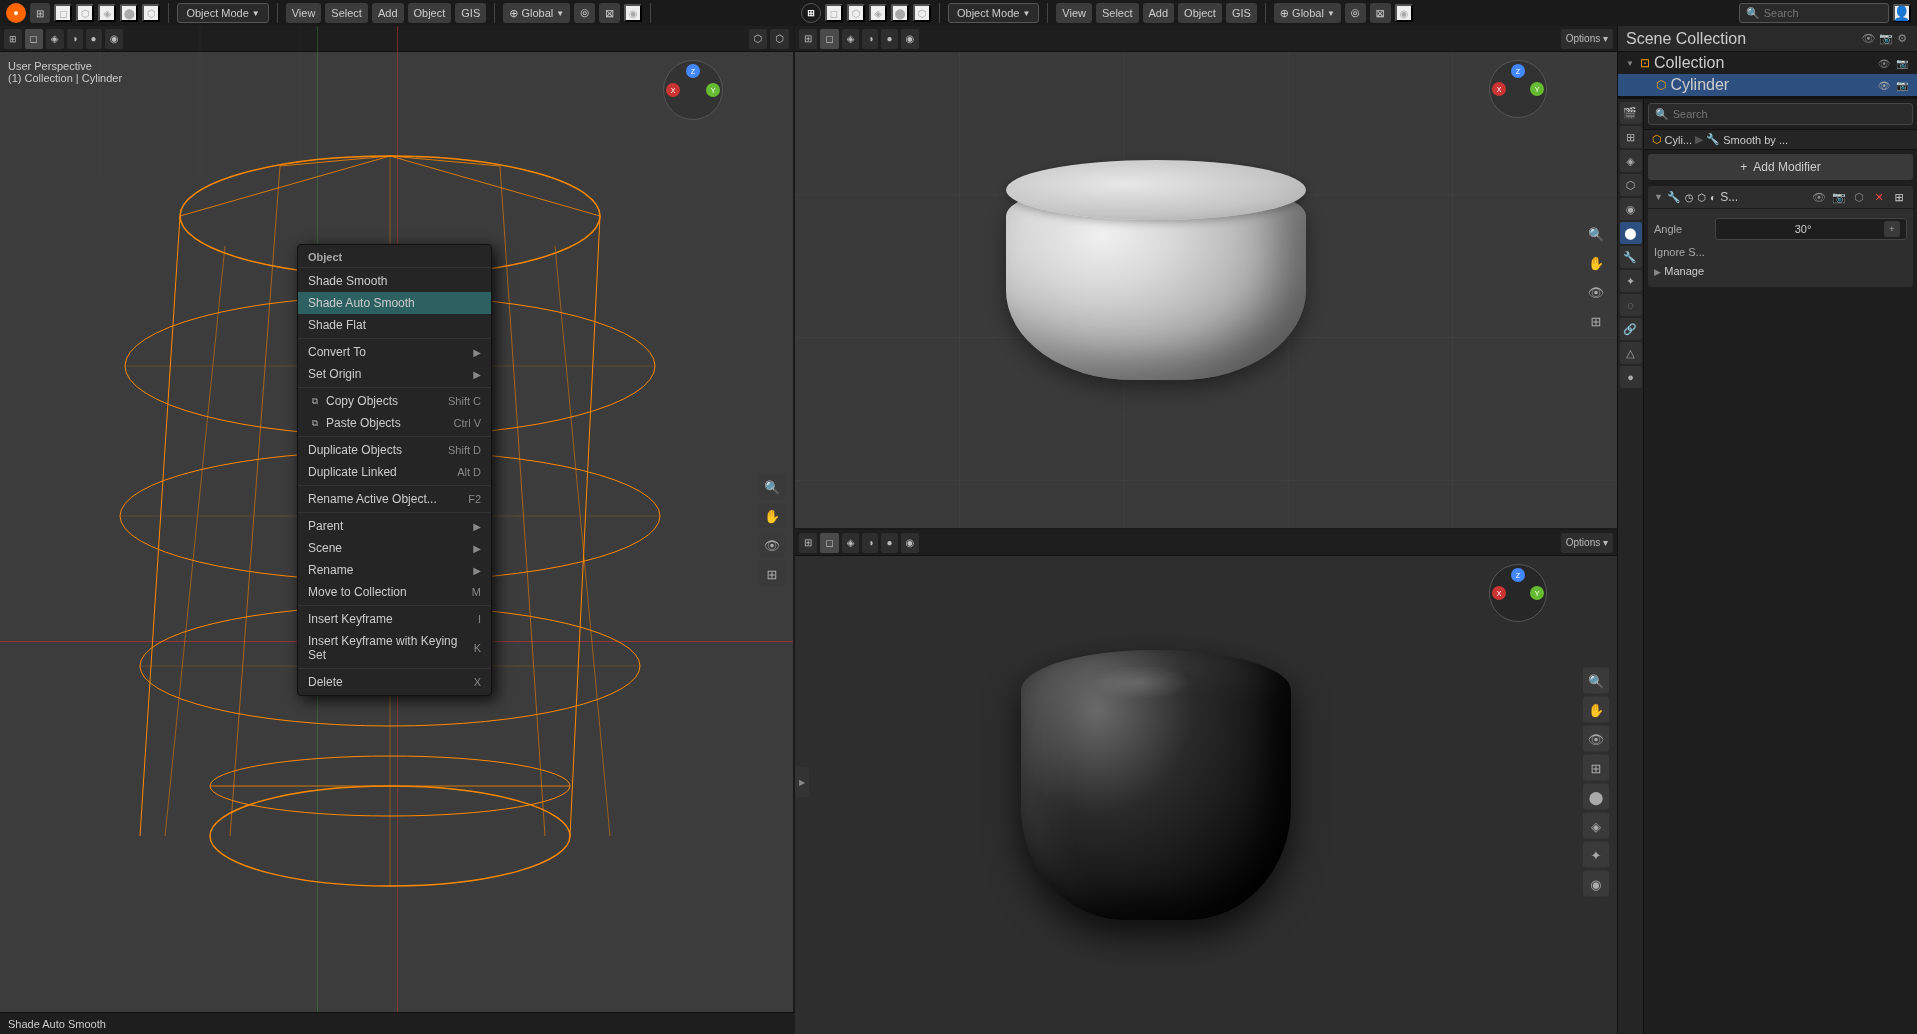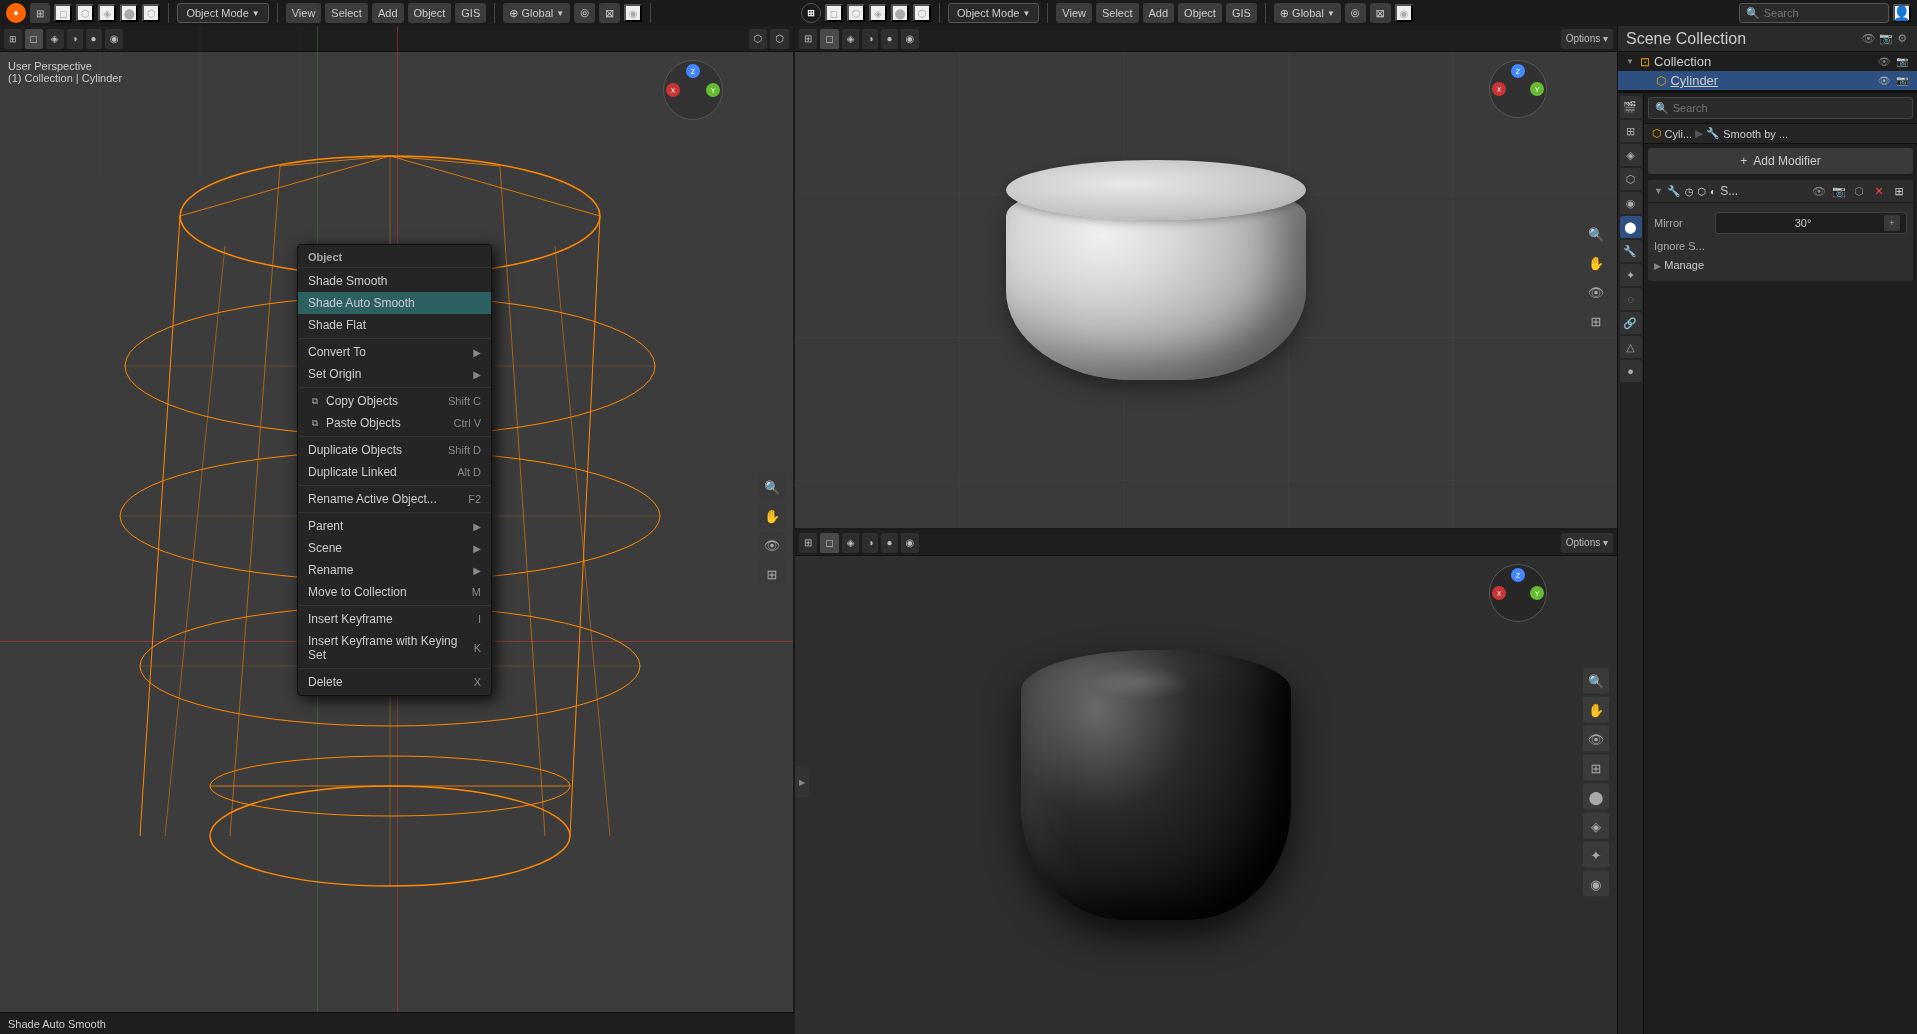--- a/index.html
+++ b/index.html
@@ -210,21 +210,21 @@
     }
     .tree-item.selected { background: #2d5080; }
     .tree-indent { padding-left: 20px; }
     .tree-arrow {
       font-size: 8px;
       color: #888;
       width: 10px;
     }
     .tree-label {
       flex: 1;
-      font-size: 13px;
+      font-size: 16px;
     }
     .props-tab-btn {
       width: 22px;
       height: 22px;
       background: #333;
       border: none;
       border-radius: 2px;
       color: #aaa;
       cursor: pointer;
       display: flex;
@@ -674,21 +674,21 @@
       <div class="tree-item">
         <span class="tree-arrow">▼</span>
         <span style="color:#f0a000;font-size:12px;">⊡</span>
         <span class="tree-label" style="color:#ccc;">Collection</span>
         <span style="color:#888;font-size:10px;margin-left:2px;">👁</span>
         <span style="color:#888;font-size:10px;margin-left:2px;">📷</span>
       </div>
       <div class="tree-item tree-indent selected" style="padding-left:24px;">
         <span class="tree-arrow" style="width:10px;"></span>
         <span style="color:#f0a000;font-size:12px;">⬡</span>
-        <span class="tree-label" style="color:#ccc;text-decoration:underline;">Cylinder</span>
+        <span class="tree-label" style="color:#ccc;">Cylinder</span>
         <span style="color:#aaa;font-size:10px;margin-left:2px;">👁</span>
         <span style="color:#aaa;font-size:10px;margin-left:2px;">📷</span>
       </div>
     </div>
 
     <div style="height:2px;background:#111;flex-shrink:0;"></div>
 
     <div style="flex:1;display:flex;overflow:hidden;">
 
       <div style="width:26px;background:#252525;display:flex;flex-direction:column;padding:3px 2px;gap:2px;align-items:center;border-right:1px solid #111;">
@@ -742,21 +742,21 @@
             <button style="width:16px;height:16px;background:none;border:none;color:#888;cursor:pointer;font-size:11px;">👁</button>
             <button style="width:16px;height:16px;background:none;border:none;color:#888;cursor:pointer;font-size:11px;">📷</button>
             <button style="width:16px;height:16px;background:none;border:none;color:#888;cursor:pointer;font-size:11px;">⬡</button>
             <button style="width:16px;height:16px;background:none;border:none;color:#ff4444;cursor:pointer;font-size:11px;">✕</button>
             <button style="width:16px;height:16px;background:none;border:none;color:#ccc;cursor:pointer;font-size:11px;">⊞</button>
           </div>
 
           <div style="padding:6px;">
 
             <div style="display:flex;align-items:center;padding:3px 0;gap:6px;">
-              <span style="color:#aaa;font-size:11px;width:55px;">Mirror</span>
+              <span style="color:#aaa;font-size:11px;width:55px;">Angle</span>
               <div style="flex:1;display:flex;align-items:center;background:#1e1e1e;border:1px solid #444;border-radius:3px;padding:2px 6px;height:22px;">
                 <span style="color:#ccc;font-size:11px;flex:1;text-align:center;">30°</span>
                 <button style="width:16px;height:16px;background:#3a3a3a;border:none;color:#aaa;cursor:pointer;border-radius:2px;font-size:9px;">+</button>
               </div>
             </div>
 
             <div style="display:flex;align-items:center;padding:3px 0;">
               <span style="color:#aaa;font-size:11px;flex:1;">Ignore S...</span>
             </div>
 

